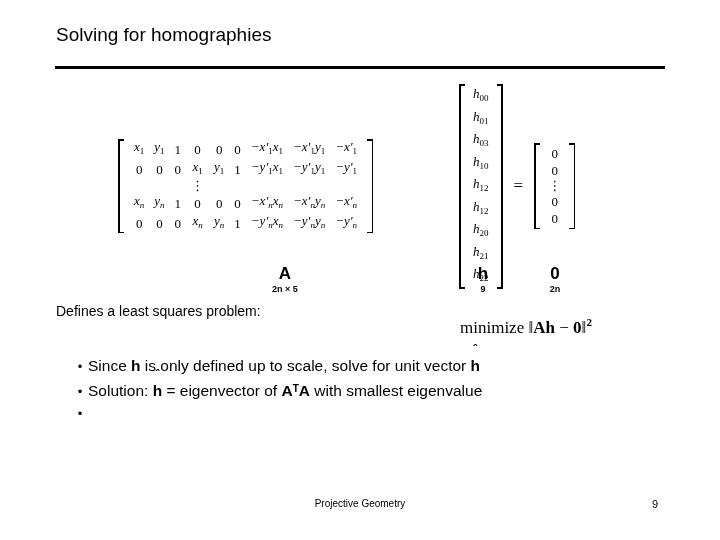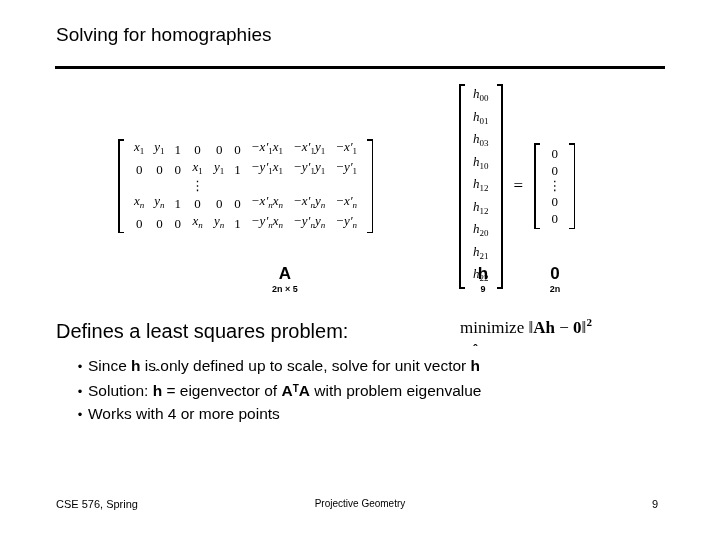--- a/index.html
+++ b/index.html
@@ -180,22 +180,22 @@
     line-height: 12px;
   }
   #label-A   { left: 255px; top: 264px; width: 60px; }
   #label-h   { left: 455px; top: 264px; width: 56px; }
   #label-0   { left: 527px; top: 264px; width: 56px; }
 
   
   #defines-line {
     position: absolute;
     left: 56px;
-    top: 320px;
-    font-size: 20px;
+    top: 303px;
+    font-size: 14px;
     white-space: nowrap;
   }
   #minimize-formula {
     position: absolute;
     left: 460px;
     top: 316px;
     font-family: "Liberation Serif", serif;
     font-size: 17px;
     white-space: nowrap;
   }
@@ -411,27 +411,25 @@
 
 <div id="bullet-list">
 
   <div class="bullet-item">
     <span class="bullet-dot">•</span>
     <span class="bullet-text"><span>Since </span><b>h</b><span> is only defined up to scale, solve for unit vector </span><span class="hatvar"><span class="hat">ˆ</span><span>h</span></span></span>
   </div>
 
   <div class="bullet-item">
     <span class="bullet-dot">•</span>
-    <span class="bullet-text"><span>Solution: </span><span class="hatvar"><span class="hat">ˆ</span><span>h</span></span><span> = eigenvector of </span><b>A</b><sup class="tsup">T</sup><b>A</b><span> with problem eigenvalue</span></span>
+    <span class="bullet-text"><span>Solution: </span><span class="hatvar"><span class="hat">ˆ</span><span>h</span></span><span> = eigenvector of </span><b>A</b><sup class="tsup">T</sup><b>A</b><span> with smallest eigenvalue</span></span>
   </div>
 
   <div class="bullet-item">
     <span class="bullet-dot">•</span>
-    <span class="bullet-text">Works with 4 or more points</span>
   </div>
 
 </div>
 
 <div id="footer-left">
-  <div>CSE 576, Spring</div>
 </div>
 <div id="footer-center">Projective Geometry</div>
 <div id="footer-page">9</div>
 
 </body></html>

